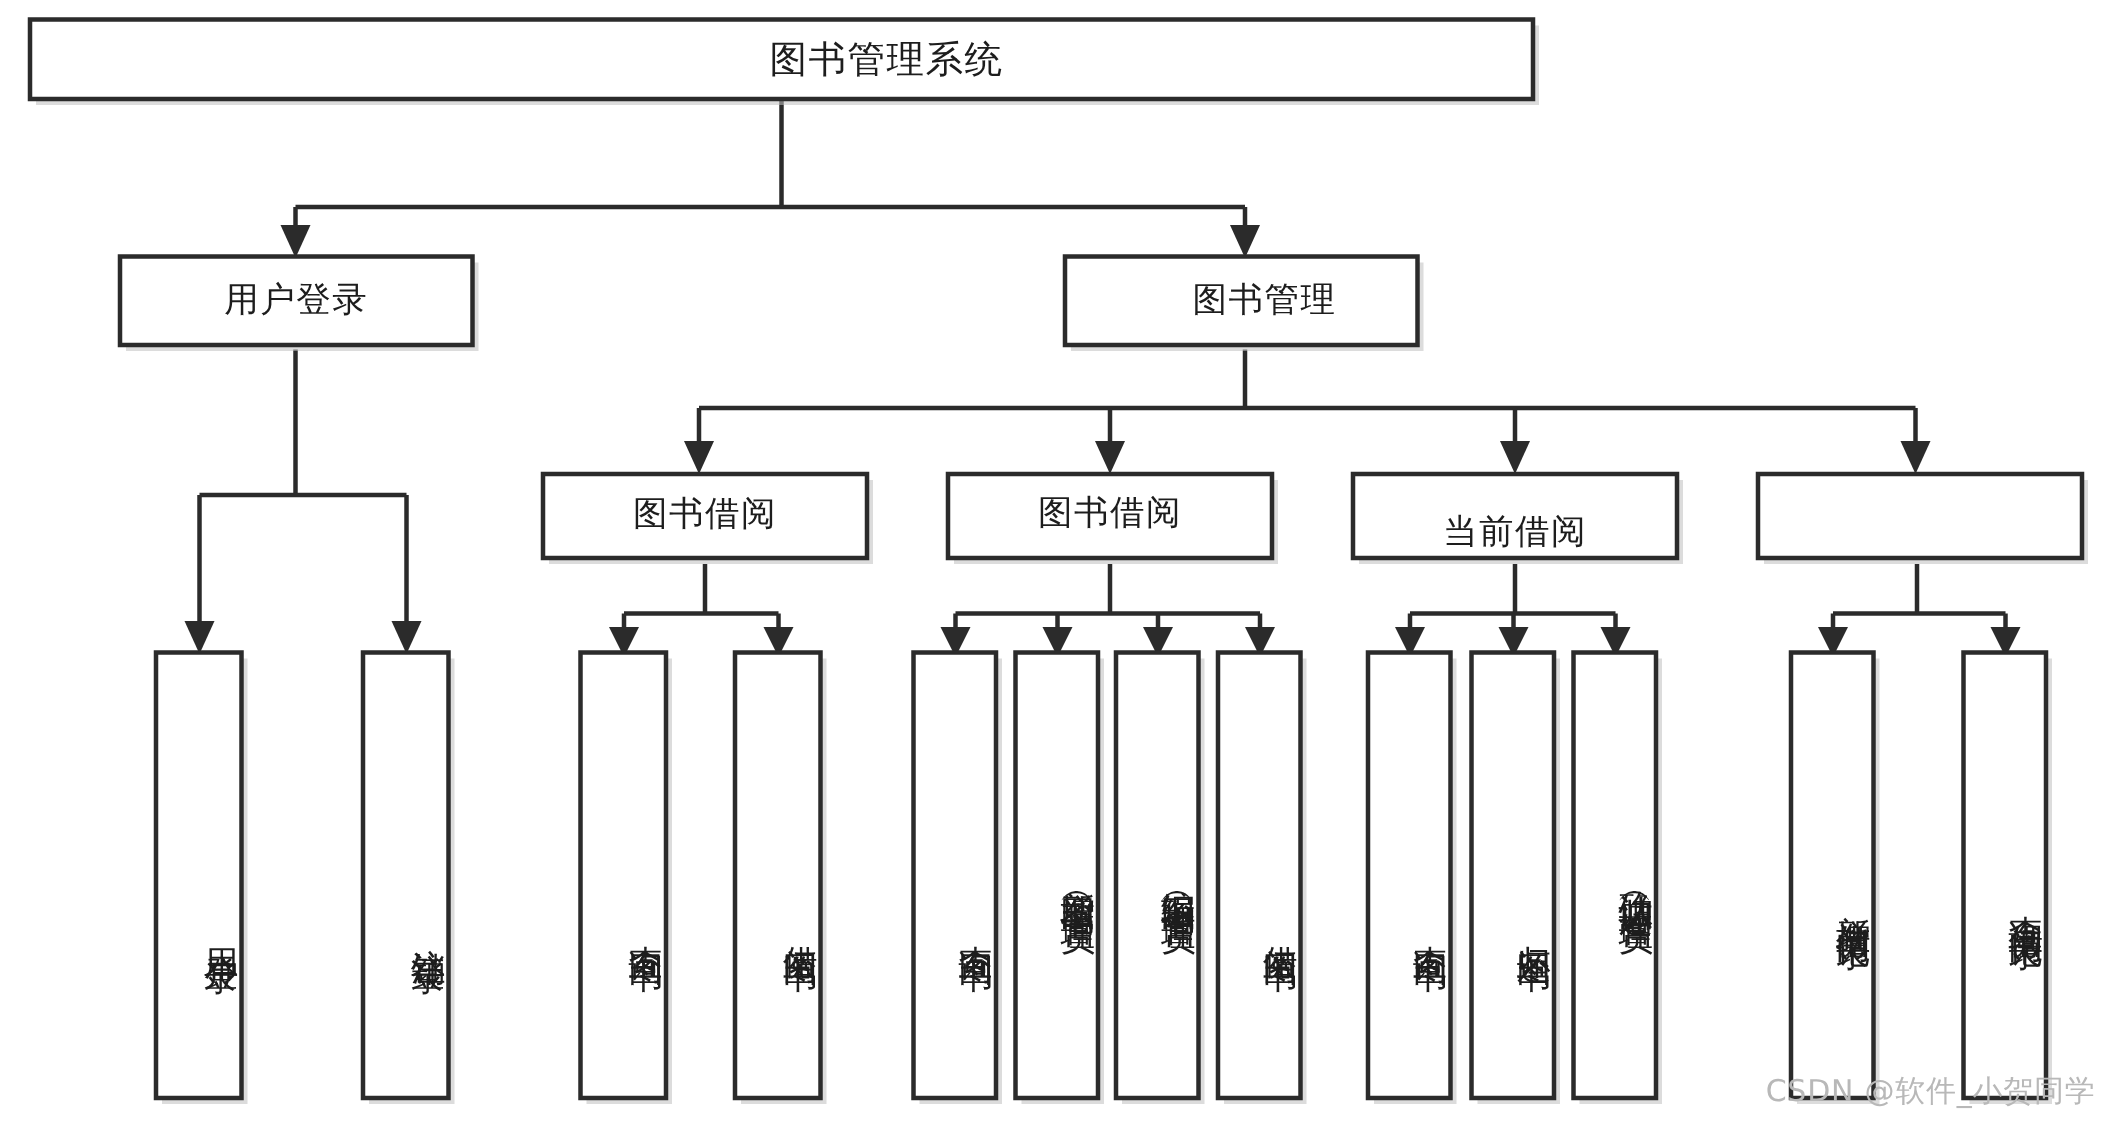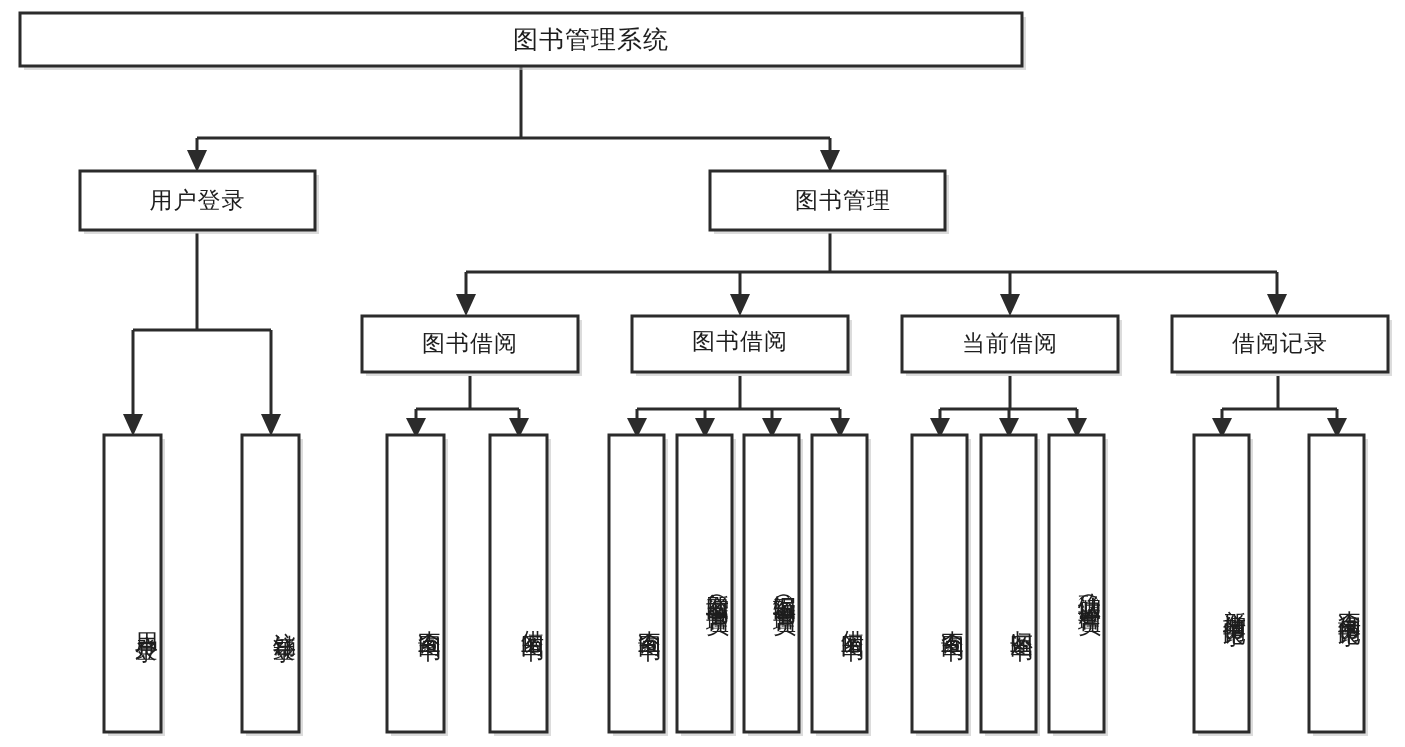--- a/index.html
+++ b/index.html
@@ -222,35 +222,35 @@
     </g>
   </svg>
 
   <div class="node-label-h" style="left:20px; top:13px; width:1142px; height:53px; font-size:25px;border-radius:12px;">图书管理系统</div>
 
   <div class="node-label-h" style="left:80px; top:171px; width:235px; height:59px;">用户登录</div>
   <div class="node-label-h" style="left:710px; top:171px; width:266px; height:59px;">图书管理</div>
 
   <div class="node-label-h" style="left:362px; top:316px; width:216px; height:56px;">图书借阅</div>
   <div class="node-label-h" style="left:632px; top:316px; width:216px; height:56px;font-family:Liberation Mono, monospace;">图书借阅</div>
-  <div class="node-label-h" style="left:902px; top:316px; width:216px; height:56px;">当前借阅</div>
-  <div class="node-label-h" style="left:1172px; top:316px; width:216px; height:56px;">借阅记录</div>
+  <div class="node-label-h" style="left:902px; top:328px; width:216px; height:56px;">当前借阅</div>
 
   <div class="node-label-v" style="left:104px; top:510px; width:57px; height:220px;">用户登录</div>
   <div class="node-label-v" style="left:242px; top:510px; width:57px; height:220px;">注销登录</div>
 
   <div class="node-label-v" style="left:387px; top:505px; width:57px; height:225px;">查询图书</div>
   <div class="node-label-v" style="left:490px; top:505px; width:57px; height:225px;">借阅图书</div>
 
   <div class="node-label-v" style="left:609px; top:505px; width:55px; height:225px;">查询图书</div>
   <div class="node-label-v" style="left:677px; top:444px; width:55px; height:288px;">新增图书（管理员）</div>
   <div class="node-label-v" style="left:744px; top:444px; width:55px; height:288px;">编辑图书（管理员）</div>
   <div class="node-label-v" style="left:812px; top:505px; width:55px; height:225px;">借阅图书</div>
 
   <div class="node-label-v" style="left:912px; top:505px; width:55px; height:225px;">查询图书</div>
   <div class="node-label-v" style="left:981px; top:505px; width:55px; height:225px;">归还图书</div>
   <div class="node-label-v" style="left:1049px; top:444px; width:55px; height:288px;">确认归还（管理员）</div>
 
   <div class="node-label-v" style="left:1194px; top:470px; width:55px; height:262px;">新增借阅记录</div>
   <div class="node-label-v" style="left:1309px; top:470px; width:55px; height:262px;">查询借阅记录</div>
 
+  <div class="watermark">CSDN @软件_小贺同学</div>
 
 </div>
 
 </body></html>

